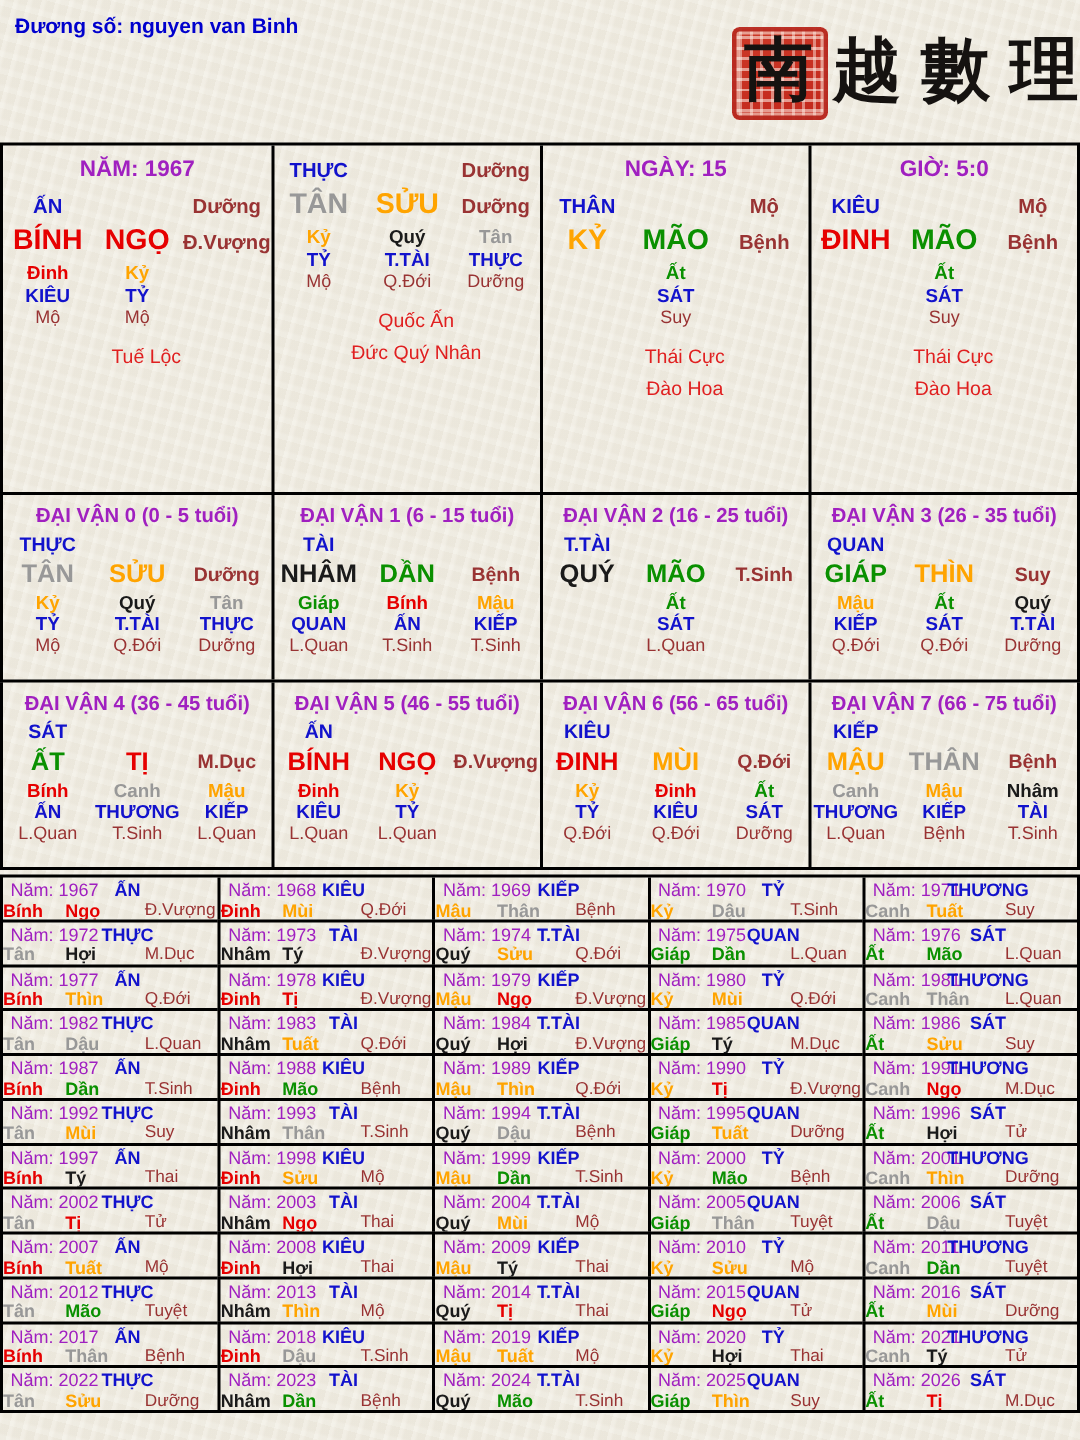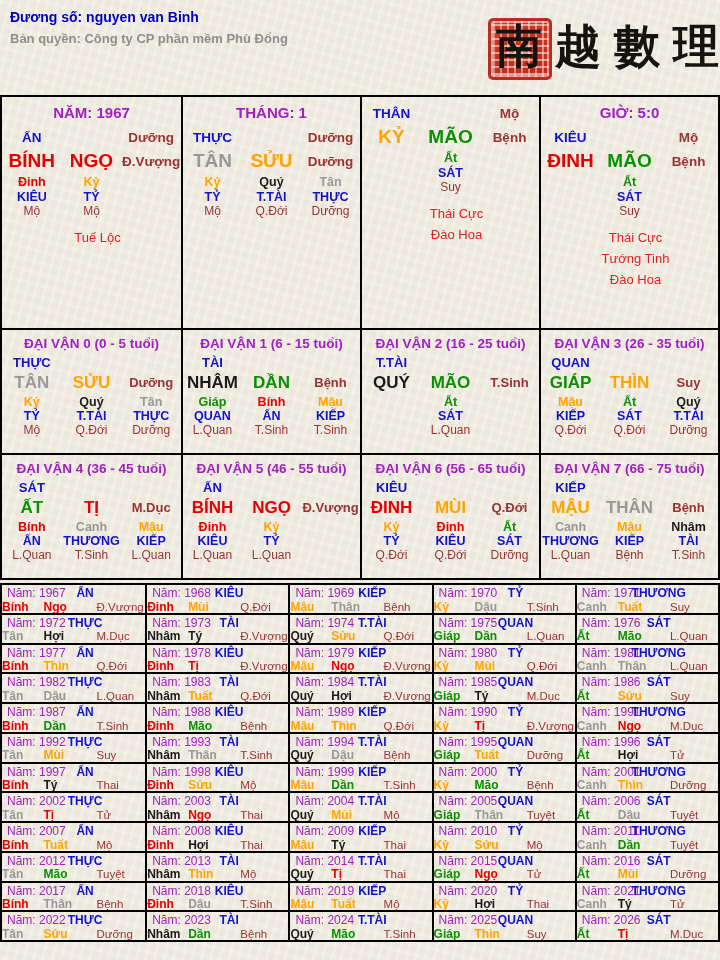--- a/index.html
+++ b/index.html
@@ -70,21 +70,20 @@
   .e-wood{color:var(--wood);} .e-fire{color:var(--fire);} .e-earth{color:var(--earth);}
   .e-metal{color:var(--metal);} .e-water{color:var(--water);}
 </style>
 </head>
 <body>
 
 <div class="page">
 
   <header>
     <div class="h-line h-blue first">Đương số: nguyen van Binh</div>
-    <div class="h-line h-gray">Bản quyền: Công ty CP phần mềm Phù Đổng</div>
     <div class="logo">
       <span class="seal"></span>
       <span class="logo-text">南越數理</span>
     </div>
   </header>
 
   <section class="grid4 pillars" id="pillars">
       <div class="cell">
       <div class="p-title">NĂM: 1967</div>
       <div class="rowA">
@@ -111,21 +110,20 @@
           <div class="h-stem"></div>
           <div class="h-star"></div>
           <div class="h-stage"></div>
         </div>
       </div>
       <div class="specials">
           <div>Tuế Lộc</div>
         </div>
     </div>
       <div class="cell">
-      <div class="p-title">THÁNG: 1</div>
       <div class="rowA">
         <span class="a-star">THỰC</span>
         <span class="a-stage">Dưỡng</span>
       </div>
       <div class="rowB">
         <span class="b-can e-metal">TÂN</span>
         <span class="b-chi e-earth">SỬU</span>
         <span class="b-stage">Dưỡng</span>
       </div>
       <div class="hgrid">
@@ -138,22 +136,27 @@
           <div class="h-stem e-water">Quý</div>
           <div class="h-star">T.TÀI</div>
           <div class="h-stage">Q.Đới</div>
         </div>
         <div class="hcol">
           <div class="h-stem e-metal">Tân</div>
           <div class="h-star">THỰC</div>
           <div class="h-stage">Dưỡng</div>
         </div>
       </div>
+      <div class="specials">
+          <div>Quốc Ấn</div>
+          <div>Đức Quý Nhân</div>
+        </div>
     </div>
       <div class="cell">
+      <div class="p-title">NGÀY: 15</div>
       <div class="rowA">
         <span class="a-star">THÂN</span>
         <span class="a-stage">Mộ</span>
       </div>
       <div class="rowB">
         <span class="b-can e-earth">KỶ</span>
         <span class="b-chi e-wood">MÃO</span>
         <span class="b-stage">Bệnh</span>
       </div>
       <div class="hgrid">
@@ -201,21 +204,20 @@
           <div class="h-stage">Suy</div>
         </div>
         <div class="hcol">
           <div class="h-stem"></div>
           <div class="h-star"></div>
           <div class="h-stage"></div>
         </div>
       </div>
       <div class="specials">
           <div>Thái Cực</div>
-          <div>Tướng Tinh</div>
           <div>Đào Hoa</div>
         </div>
     </div>
     </section>
   <section class="grid4 dv-row" id="dvrow1">
       <div class="cell dv">
       <div class="p-title">ĐẠI VẬN 0 (0 - 5 tuổi)</div>
       <div class="rowA">
         <span class="a-star">THỰC</span>
         <span class="a-stage"></span>

